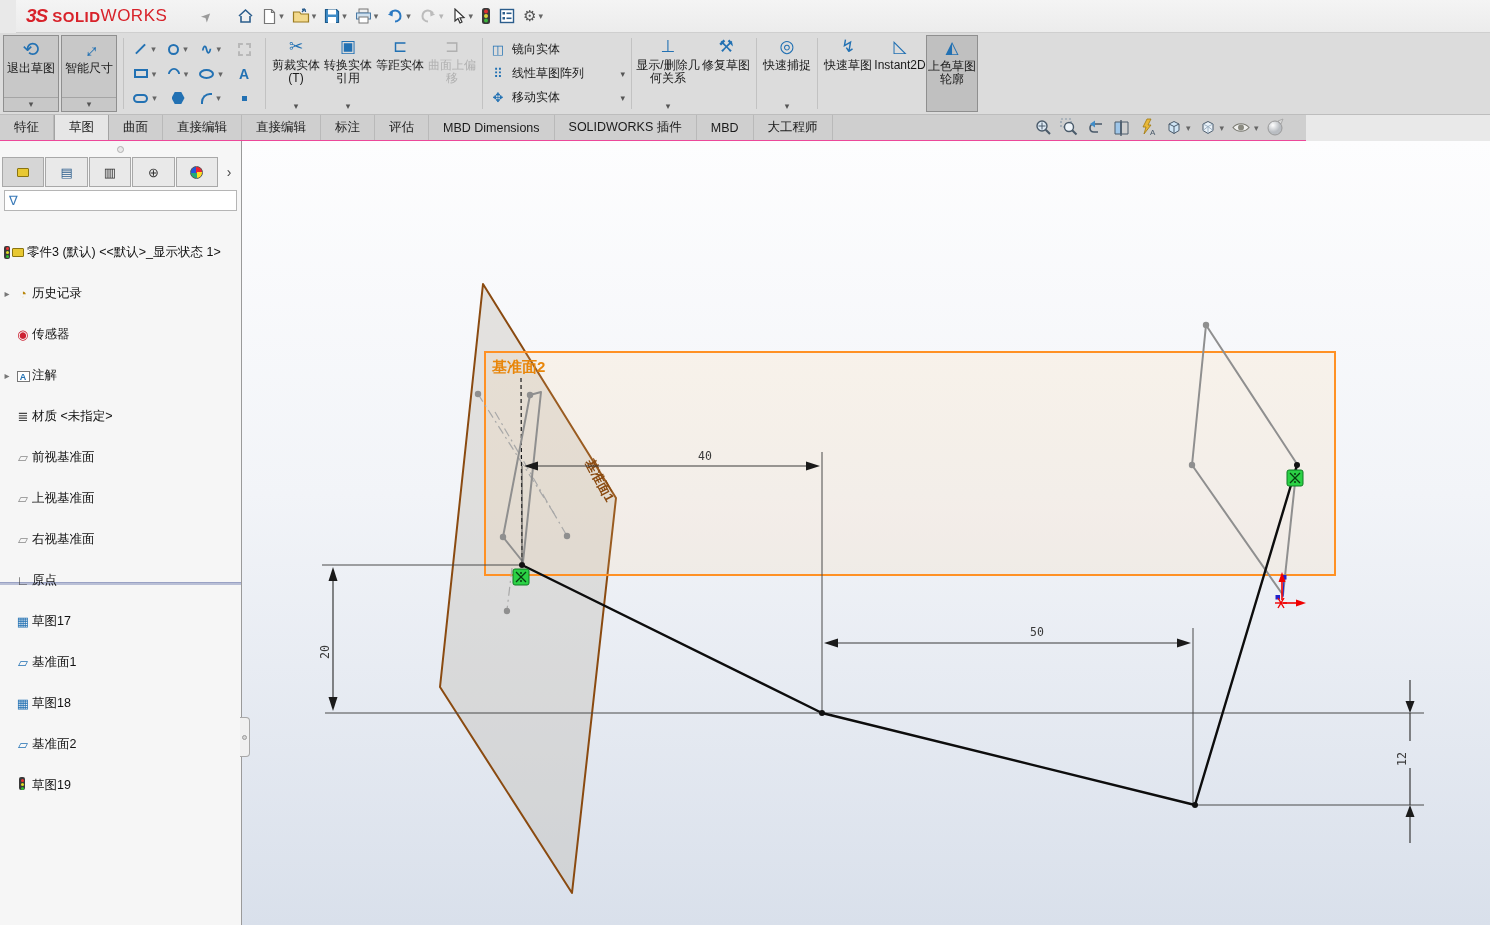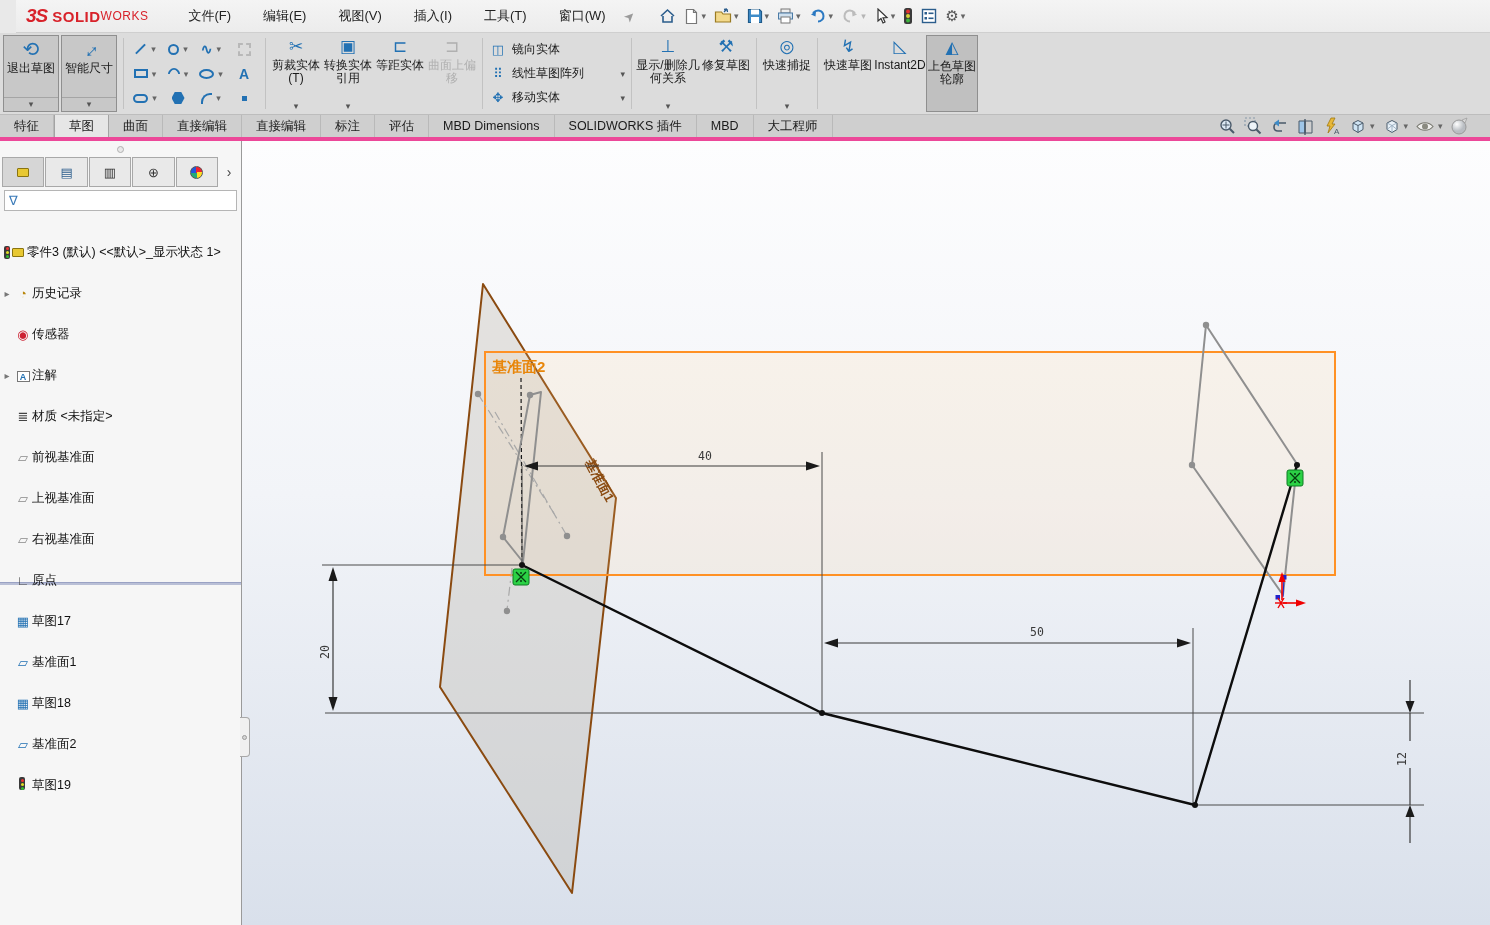--- a/index.html
+++ b/index.html
@@ -3,21 +3,21 @@
 <meta charset="utf-8">
 <style>
   * { margin:0; padding:0; box-sizing:border-box; }
   html,body { width:1490px; height:925px; overflow:hidden; font-family:"Liberation Sans",sans-serif; background:#e9e9e9; }
 
   
   .menubar { position:absolute; left:16px; top:0; width:1490px; height:33px; background:linear-gradient(#f4f4f4,#ececec); border-bottom:1px solid #cfcfcf; display:flex; align-items:center; }
   .logo { display:flex; align-items:center; margin-left:10px; margin-right:28px; }
   .logo-mark { color:#d8222a; font-weight:bold; font-style:italic; font-size:19px; letter-spacing:-1px; margin-right:5px; }
   .logo-solid { color:#d8222a; font-weight:bold; font-size:15px; letter-spacing:.5px; }
-  .logo-works { color:#d8222a; font-weight:normal; font-size:12px; letter-spacing:.5px; }
+  .logo-works { color:#d8222a; font-weight:normal; font-size:17px; letter-spacing:.5px; }
   .menus { display:flex; gap:8px; }
   .menu-item { font-size:13px; color:#222; padding:5px 12px; cursor:default; }
   .pin { color:#9a9a9a; font-size:13px; transform:rotate(-45deg); margin:0 14px 0 6px; }
   .qat { display:flex; align-items:center; gap:2px; margin-left:8px; }
   .qat-btn { display:flex; align-items:center; padding:2px 3px; }
   .qat svg { display:block; }
   .caret { font-size:9px; color:#666; margin-left:2px; }
   .caret.dis { color:#b5b5b5; }
 
   
@@ -49,21 +49,21 @@
   .groupbtn.dis .gicon, .groupbtn.dis .glabel { color:#b0b0b0; }
   .groupbtn.wide { width:64px; }
   .groupbtn.active { background:#c0c0c0; border:1px solid #8f8f8f; }
   .stack { display:flex; flex-direction:column; justify-content:center; gap:2px; width:140px; }
   .stack-row { display:flex; align-items:center; height:22px; gap:5px; padding:0 2px; }
   .stack-row .sicon { font-size:13px; color:#2271b3; width:18px; text-align:center; }
   .stack-row .slabel { font-size:12px; color:#1a1a1a; flex:1; white-space:nowrap; }
   .stack-row .scaret { font-size:9px; color:#555; }
 
   
-  .tabrow { position:absolute; left:0; top:115px; width:1490px; height:26px; background:#cfcfcf; border-bottom:4px solid #ec4899; display:flex; align-items:stretch; }
+  .tabrow { position:absolute; left:0; top:115px; width:1306px; height:26px; background:#cfcfcf; border-bottom:1px solid #ec4899; display:flex; align-items:stretch; }
   .tab { font-size:12.5px; color:#1a1a1a; padding:0 14px; display:flex; align-items:center; border-right:1px solid #b9b9b9; background:#cfcfcf; }
   .tab.active { background:#e6e6e6; border-right:1px solid #a3a3a3; border-left:1px solid #a3a3a3; }
   .hud { margin-left:auto; display:flex; align-items:center; gap:7px; padding-right:0px; overflow:hidden; width:272px; }
   .hud-btn { display:flex; align-items:center; gap:1px; }
   .hud svg { display:block; }
 
   
   .leftpanel { position:absolute; left:0; top:141px; width:242px; height:784px; background:#f6f6f6; border-right:1px solid #9a9a9a; }
   .grip { height:16px; display:flex; align-items:center; justify-content:center; }
   .grip .dot { width:7px; height:7px; border-radius:50%; background:#e8e8e8; border:1px solid #b0b0b0; }
@@ -99,28 +99,20 @@
 </style>
 </head>
 <body>
 
 <div class="menubar">
   <div class="logo">
     <span class="logo-mark">3S</span>
     <span class="logo-solid">SOLID</span>
       <span class="logo-works">WORKS</span>
   </div>
-  <div class="menus">
-    <span class="menu-item">文件(F)</span>
-    <span class="menu-item">编辑(E)</span>
-    <span class="menu-item">视图(V)</span>
-    <span class="menu-item">插入(I)</span>
-    <span class="menu-item">工具(T)</span>
-    <span class="menu-item">窗口(W)</span>
-  </div>
   <span class="pin">➤</span>
   <div class="qat">
     <span class="qat-btn">
       <svg width="17" height="17" viewBox="0 0 17 17">
           <path d="M2 8 L8.5 2 L15 8 M4 8 v6 h9 v-6" fill="none" stroke="#2b5d8c" stroke-width="1.6"></path>
         </svg>
     </span>
     <span class="qat-btn">
       <svg width="15" height="17" viewBox="0 0 15 17">
           <path d="M2.5 1.5 h7 l3 3 v11 h-10 z" fill="#fff" stroke="#777" stroke-width="1.2"></path>

